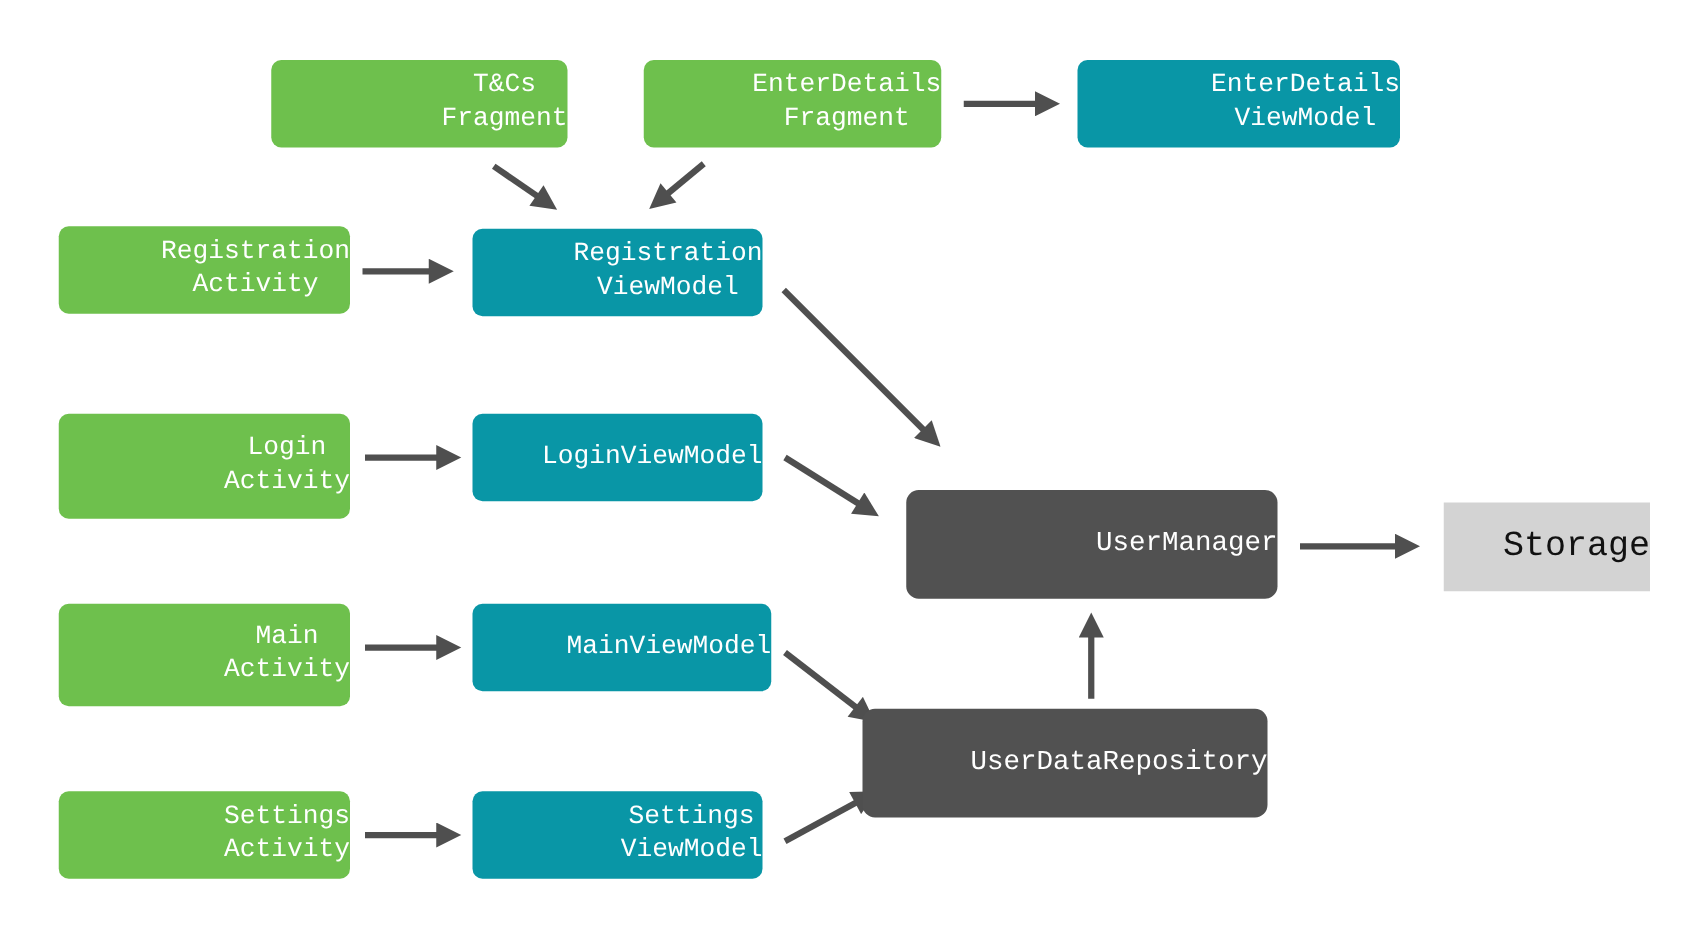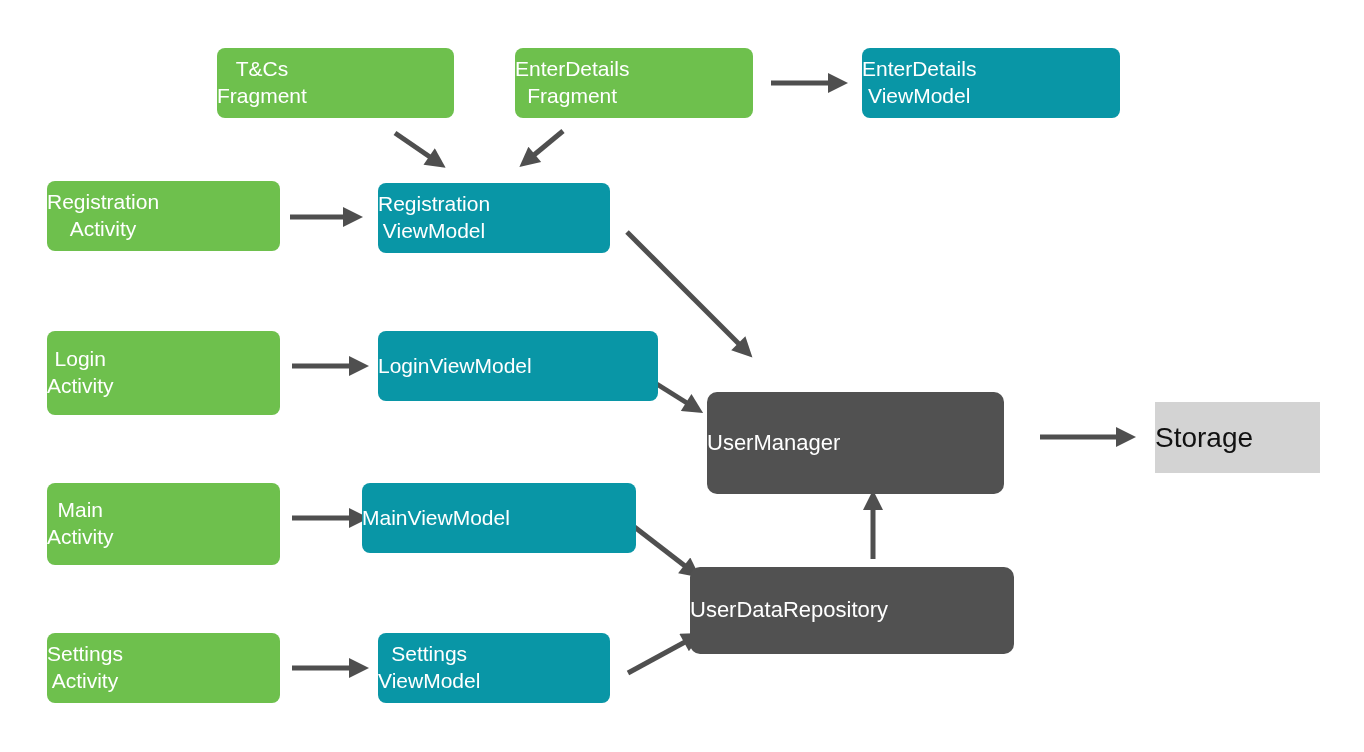--- a/index.html
+++ b/index.html
@@ -30,23 +30,24 @@
     left: 0;
     top: 0;
     width: 1364px;
     height: 752px;
     pointer-events: none;
   }
   .node {
     position: absolute;
     display: flex;
     align-items: center;
-    justify-content: flex-start;
+    justify-content: flex-end;
     text-align: center;
     box-sizing: border-box;
+    font-family: Liberation Mono, monospace;
   }
   .node .label {
     white-space: pre-line;
     font-size: 21px;
     line-height: 1.28;
     color: var(--color-label-light);
   }
   .node.fragment, .node.activity {
     background: var(--color-fragment-green);
     border-radius: 8px;
@@ -71,26 +72,26 @@
     font-size: 28px;
   }
 
   
   #n-tcs-fragment          { left: 217px; top: 48px;  width: 237px; height: 70px; }
   #n-enterdetails-fragment { left: 515px; top: 48px;  width: 238px; height: 70px; }
   #n-enterdetails-viewmodel{ left: 862px; top: 48px;  width: 258px; height: 70px; }
   #n-registration-activity { left: 47px;  top: 181px; width: 233px; height: 70px; }
   #n-registration-viewmodel{ left: 378px; top: 183px; width: 232px; height: 70px; }
   #n-login-activity        { left: 47px;  top: 331px; width: 233px; height: 84px; }
-  #n-login-viewmodel       { left: 378px; top: 331px; width: 280px; height: 70px; }
+  #n-login-viewmodel       { left: 378px; top: 331px; width: 232px; height: 70px; }
   #n-main-activity         { left: 47px;  top: 483px; width: 233px; height: 82px; }
-  #n-main-viewmodel        { left: 362px; top: 483px; width: 274px; height: 70px; }
+  #n-main-viewmodel        { left: 378px; top: 483px; width: 239px; height: 70px; }
   #n-settings-activity     { left: 47px;  top: 633px; width: 233px; height: 70px; }
   #n-settings-viewmodel    { left: 378px; top: 633px; width: 232px; height: 70px; }
-  #n-user-manager          { left: 707px; top: 392px; width: 297px; height: 102px; }
+  #n-user-manager          { left: 725px; top: 392px; width: 297px; height: 87px; }
   #n-user-data-repository  { left: 690px; top: 567px; width: 324px; height: 87px; }
   #n-storage               { left: 1155px; top: 402px; width: 165px; height: 71px; }
 
   .arrow-layer line {
     stroke: var(--color-arrow-gray);
     stroke-width: 5;
   }
 </style>
 </head>
 <body>

